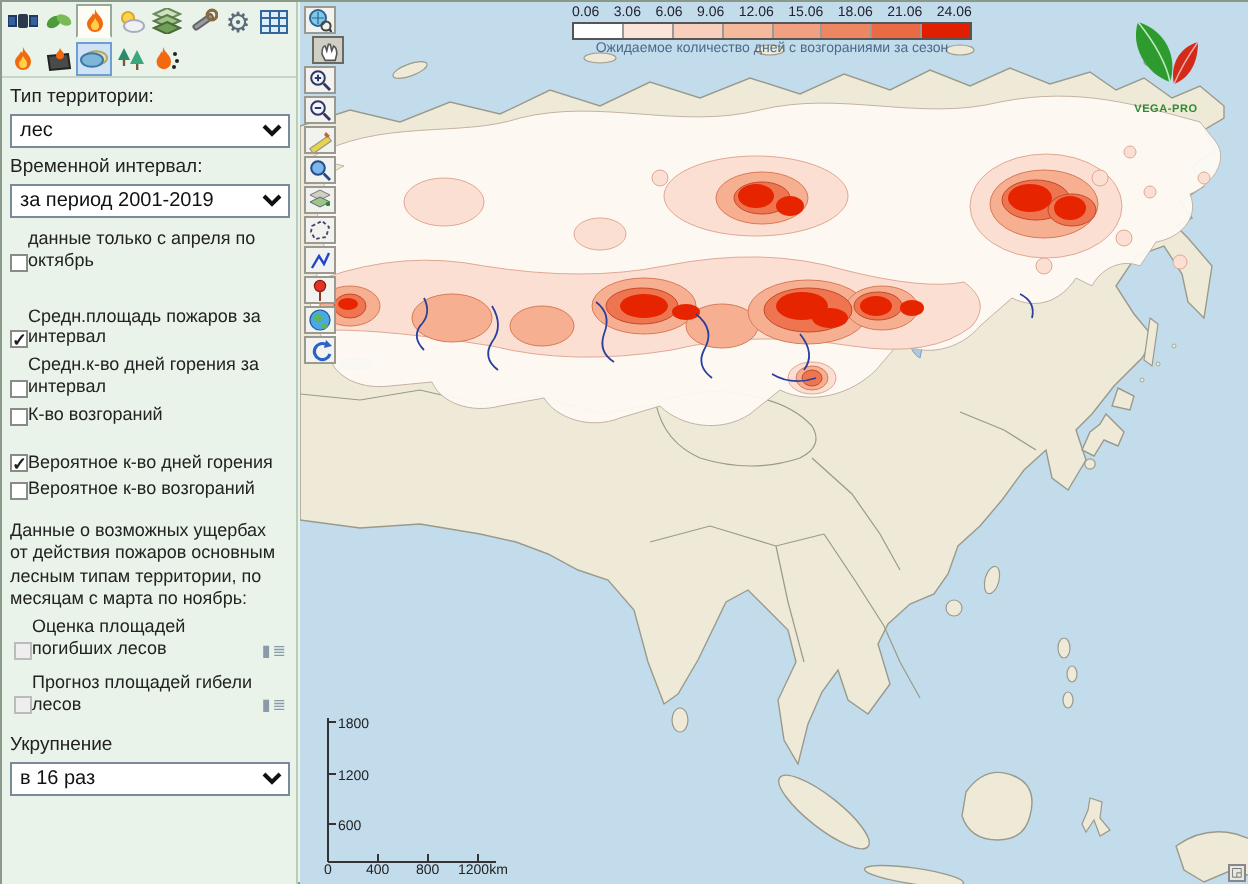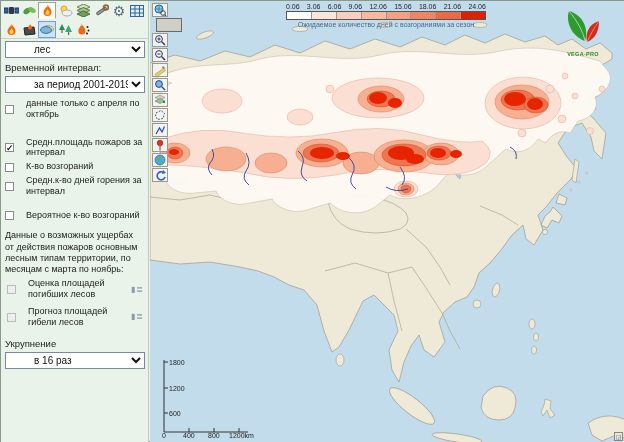--- a/index.html
+++ b/index.html
@@ -16,23 +16,23 @@
     justify-content:center; margin-right:0; cursor:pointer; border:1px solid transparent; }
   .tbtn.sel-tab { background:#fdfdf6; border:1px solid #9aa89a; border-bottom-color:#fdfdf6; }
   .tbtn.sel-blue { background:#cfe2f6; border:1px solid #6f9fd0; }
   .tbtn svg { display:block; }
   .gear-glyph { font-size:14px; color:#5a6b7a; line-height:1; }
   .section-title { display:flex; align-items:flex-start; gap:4px; margin:8px 4px 4px 4px; }
   .section-title .lbl { font-size:9.5px; font-weight:bold; color:#222; line-height:1.15; }
 
   .fld-label { font-size:9.5px; color:#222; margin:4px 4px 1px 4px; }
   .sel { width:140px; margin:0 4px; height:17px; font-size:10px;
-    font-family:"Liberation Sans",sans-serif; background:#fff; border:1px solid #7a8a9a; color:#111;padding-left:24px; }
-
-  .cbrow { display:flex; align-items:center; gap:12px; margin:3px 4px 0 4px; }
+    font-family:"Liberation Sans",sans-serif; background:#fff; border:1px solid #7a8a9a; color:#111; }
+
+  .cbrow { display:flex; align-items:flex-end; gap:0; margin:3px 4px 0 4px; }
   .cbrow.indent { margin-left:6px; }
   .cb { flex:none; width:9px; height:9px; margin-top:1px; background:#fff;
     border:1px solid #8a8a8a; font-size:9px; line-height:8px; text-align:center; color:#222; }
   .cb.checked::after { content:"✓"; font-weight:bold; }
   .cb.disabled { background:#eee; border-color:#bbb; }
   .cb-label { font-size:9px; color:#222; line-height:1.2; }
   .note { font-size:9px; color:#222; line-height:1.25; margin:10px 4px 2px 4px; }
   .mini-ic { font-size:8px; color:#8a9aa8; letter-spacing:1px; } .gap10 { height:10px; } .gap14 { height:14px; }
 
   
@@ -158,49 +158,54 @@
         <svg width="14" height="13">
             <path d="M5.5 0.5 C6.5 3.5 9.5 4.5 9.5 8 A3.6 3.6 0 0 1 2.3 8 C2.3 5.5 4.3 4.5 4.7 2.5 C5.1 4 5.5 3.5 5.5 0.5 Z" fill="#f26a10"></path>
             <circle cx="11.5" cy="4" r="1" fill="#222"></circle>
             <circle cx="12.5" cy="7.5" r="1" fill="#222"></circle>
             <circle cx="11" cy="10.5" r="1" fill="#222"></circle>
           </svg>
         </span>
     </div>
 
 
+    <div class="fld-label">Тип территории:</div>
     <select class="sel">
       <option>лес</option></select>
 
     <div class="fld-label">Временной интервал:</div>
     <select class="sel">
       <option>за период 2001-2019</option></select>
 
     <div class="cbrow" style="margin-top:5px;">
       <span class="cb"></span>
       <span class="cb-label">данные только с апреля по октябрь</span>
     </div>
 
     <div class="gap14"></div>
 
     <div class="cbrow">
       <span class="cb checked"></span>
       <span class="cb-label">Средн.площадь пожаров за интервал</span>
       </div>
     <div class="cbrow">
       <span class="cb"></span>
-      <span class="cb-label">К-во возгораний</span>
+      <span class="cb-label">Средн.к-во дней горения за интервал</span>
       </div>
     <div class="cbrow">
       <span class="cb"></span>
-      <span class="cb-label">Средн.к-во дней горения за интервал</span>
+      <span class="cb-label">К-во возгораний</span>
       </div>
 
     <div class="gap10"></div>
 
+    <div class="cbrow">
+      <span class="cb checked"></span>
+      <span class="cb-label">Вероятное к-во дней горения</span>
+      </div>
     <div class="cbrow">
       <span class="cb"></span>
       <span class="cb-label">Вероятное к-во возгораний</span>
       </div>
 
     <div class="note">Данные о возможных ущербах от действия пожаров основным лесным типам территории, по месяцам с марта по ноябрь:</div>
 
     <div class="cbrow indent">
       <span class="cb disabled"></span>
       <span class="cb-label">Оценка площадей погибших лесов</span>

